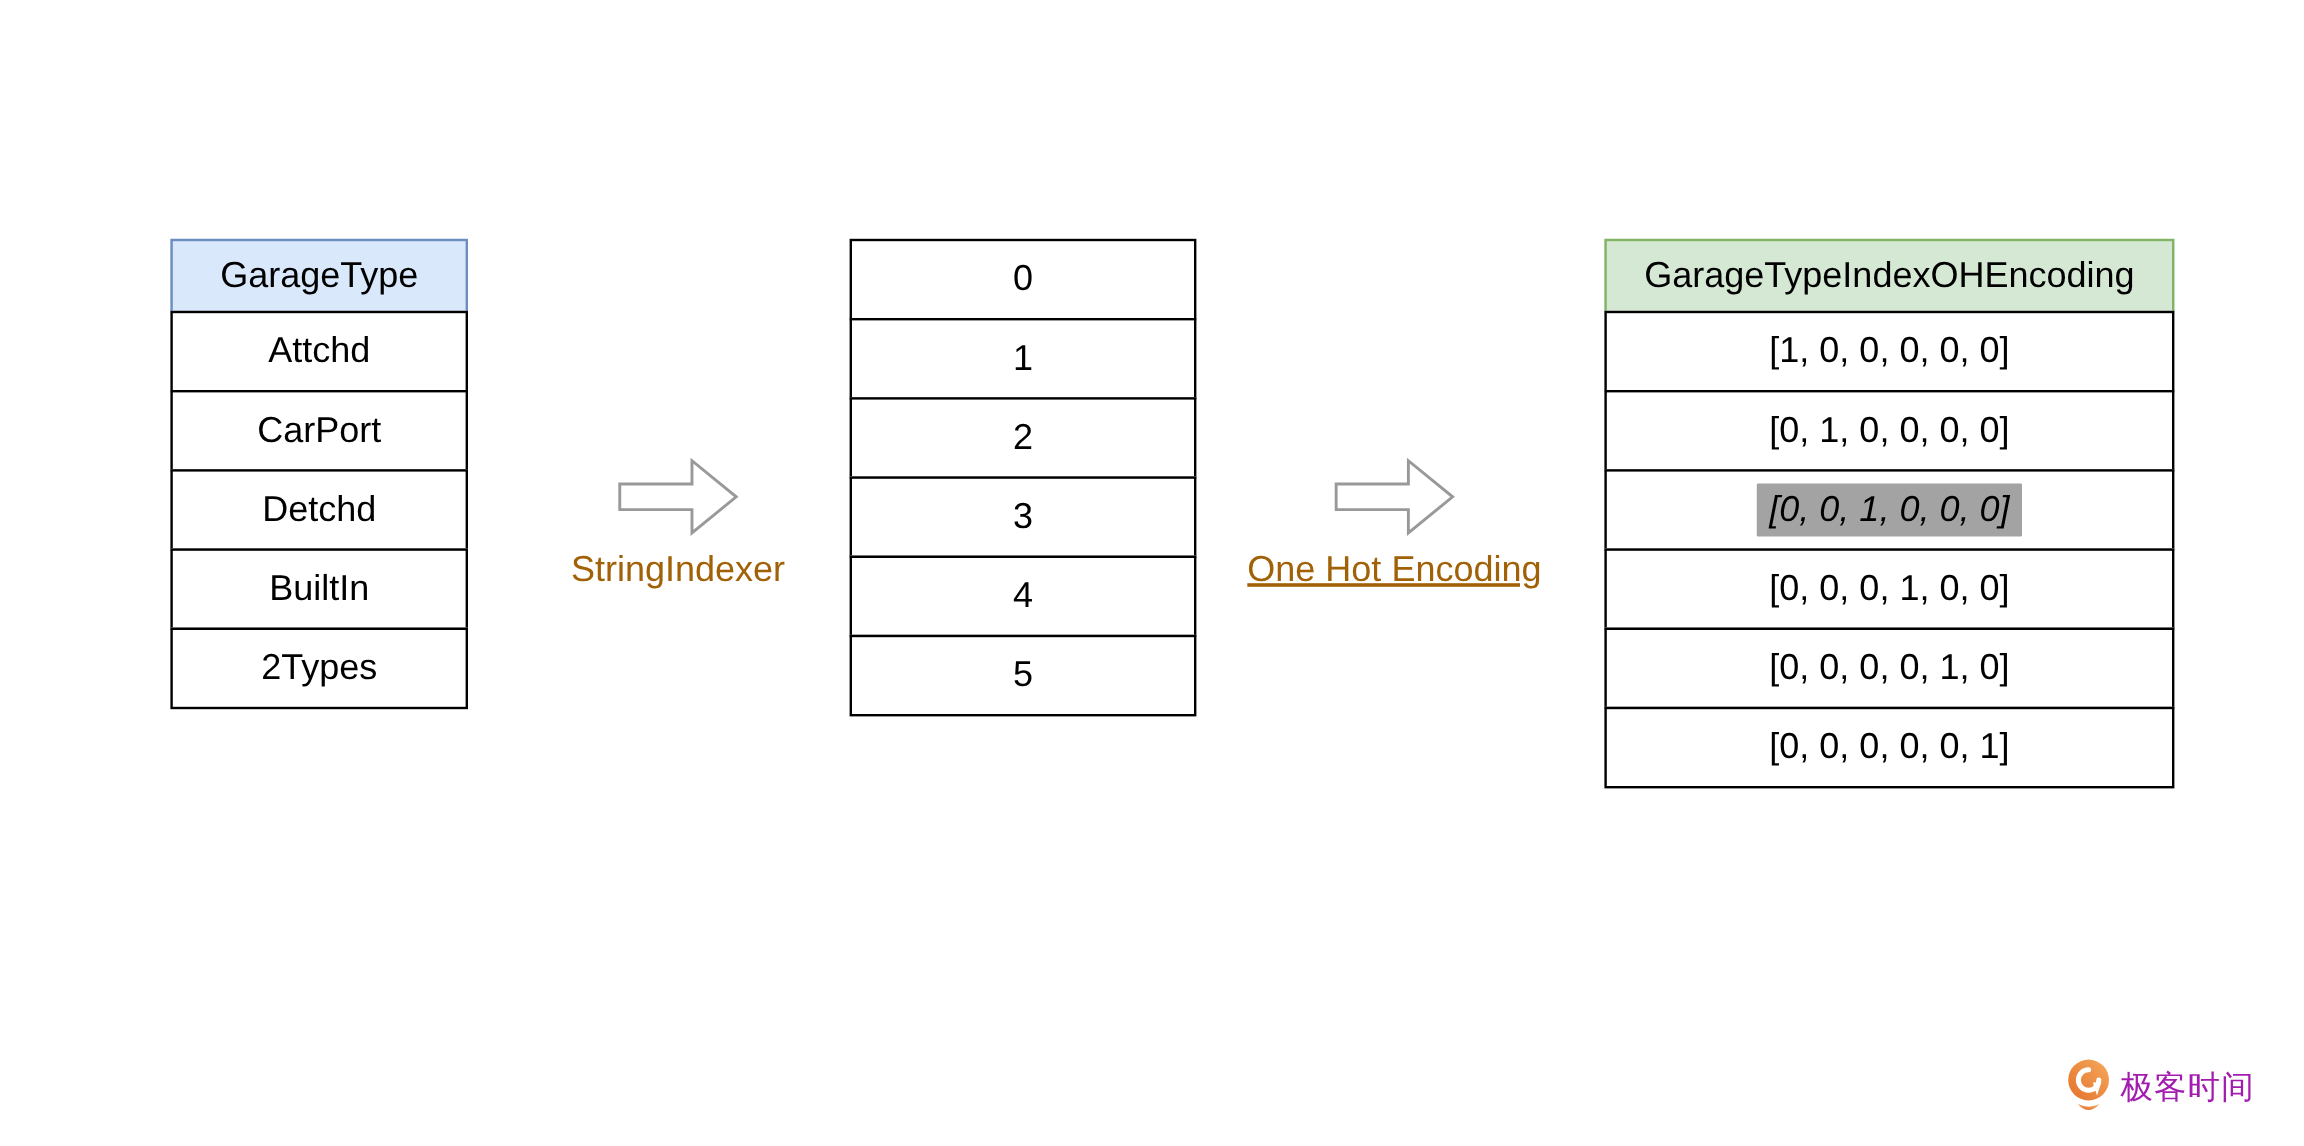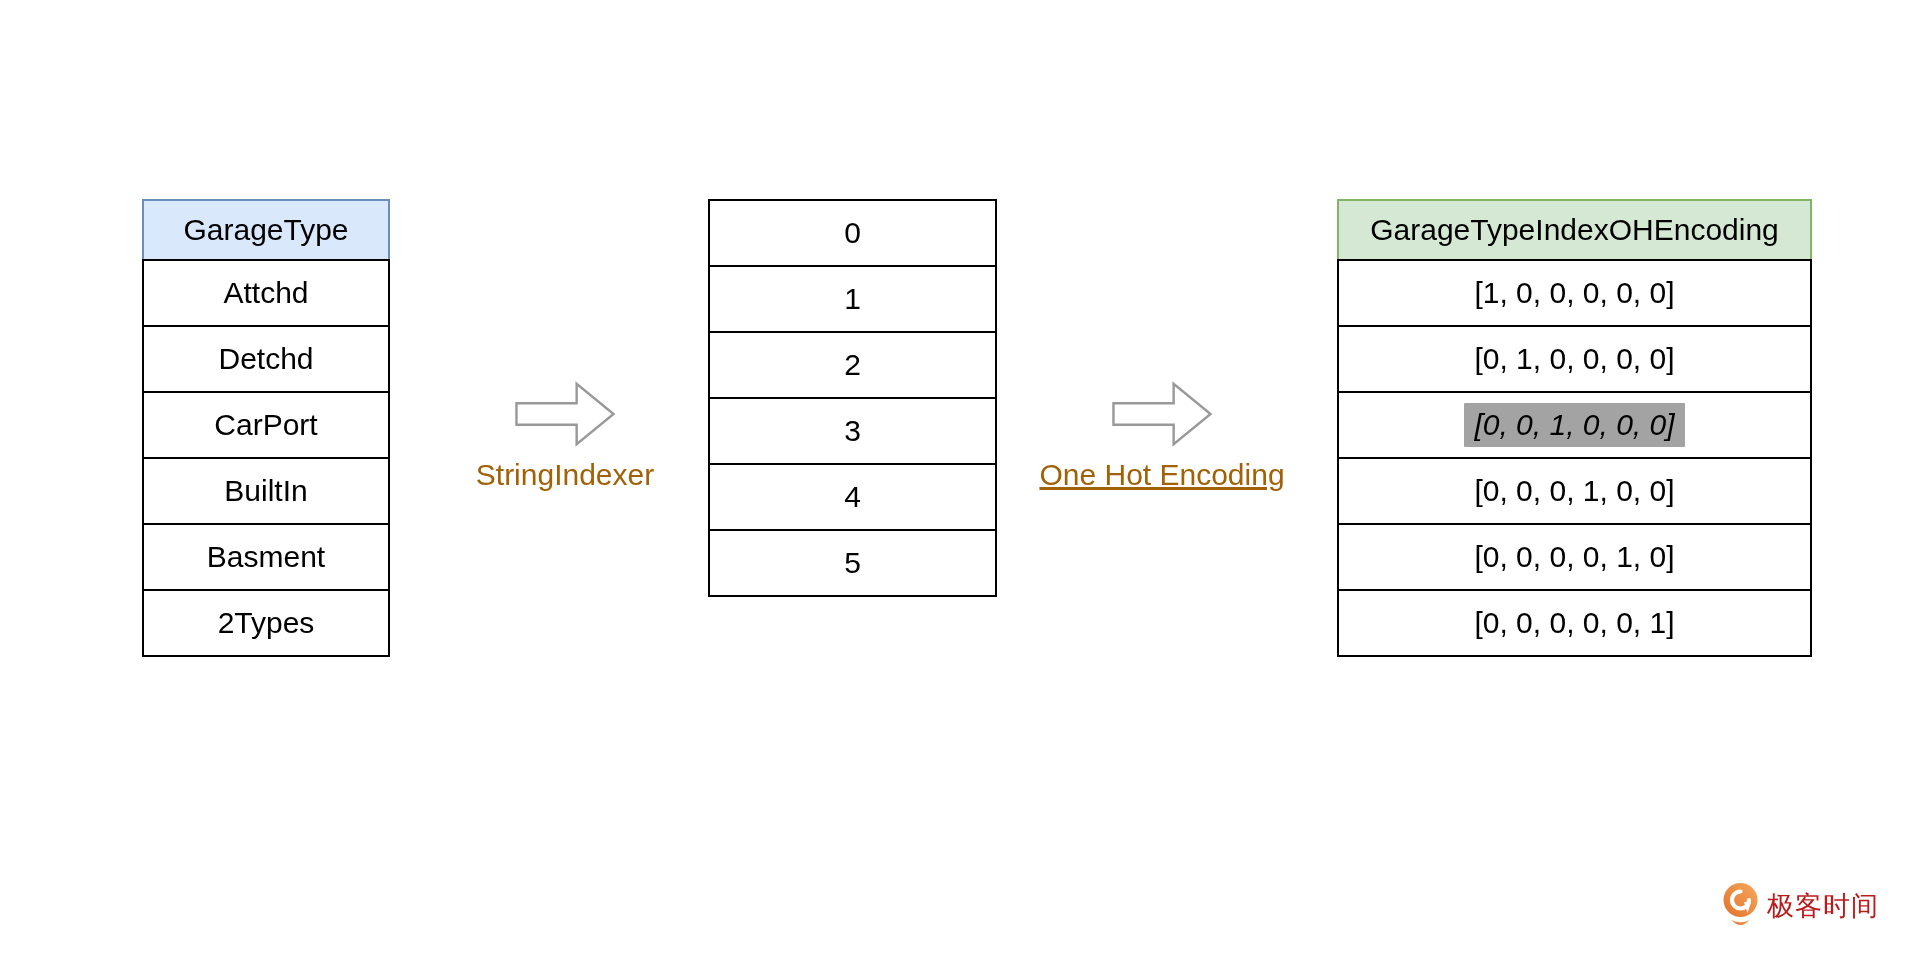--- a/index.html
+++ b/index.html
@@ -67,37 +67,36 @@
 
   
   .logo {
     position: absolute;
     left: 1722px; top: 882px;
     display: flex; align-items: center;
   }
   .logo-icon { width: 38px; height: 48px; margin-right: 7px; }
   .logo-text {
     font-size: 27px;
-    color: #b91c1c;
+    color: #a21caf;
     letter-spacing: 1px;
     white-space: nowrap;
   }
 </style>
 </head>
 <body>
 
 <div class="canvas">
 
   <div class="dtable t1">
     <div class="hdr hdr-blue">GarageType</div>
     <div class="row">Attchd</div>
+    <div class="row">CarPort</div>
     <div class="row">Detchd</div>
-    <div class="row">CarPort</div>
     <div class="row">BuiltIn</div>
-    <div class="row">Basment</div>
     <div class="row">2Types</div>
   </div>
 
   <svg class="arrow arrow1" viewBox="0 0 104 68" fill="none">
     <polygon points="2,23 64,23 64,3 102,34 64,65 64,45 2,45" fill="#ffffff" stroke="#999999" stroke-width="2.5" stroke-linejoin="miter"></polygon>
   </svg>
   <div class="arrow-label lbl1">StringIndexer</div>
 
   <div class="dtable t2">
     <div class="row">0</div>

